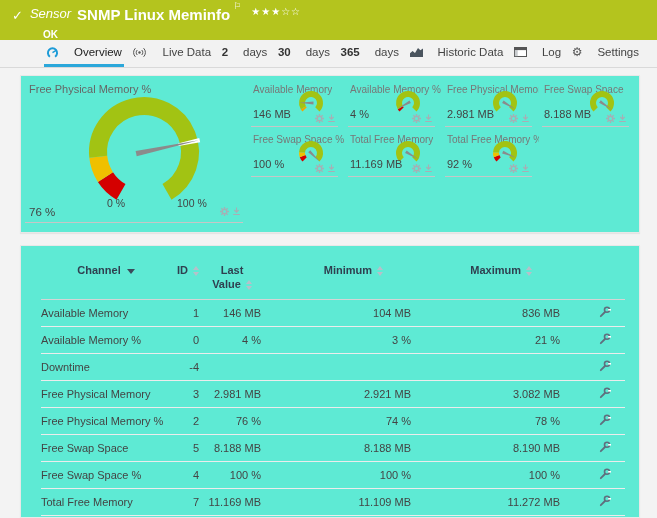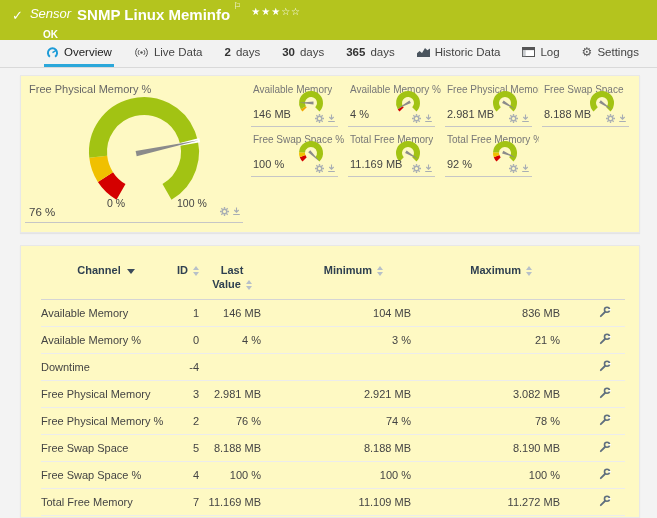--- a/index.html
+++ b/index.html
@@ -13,28 +13,28 @@
   .topbar{height:40px;background:#b4c41e;display:flex;align-items:flex-start;padding:6px 0 0 10px;box-sizing:border-box}
   .check{color:#fff;font-size:13px;font-weight:bold;margin:2px 7px 0 2px}
   .titleline{display:flex;align-items:flex-start}
   .sensor-word{color:#fff;font-style:italic;font-size:13px;margin-right:6px}
   .sensor-name{color:#fff;font-weight:bold;font-size:15px}
   .flag{color:#fff;font-size:9px;position:relative;top:-5px;margin-left:3px;cursor:pointer}
   .stars{color:#fff;font-size:10px;letter-spacing:1px;margin-left:10px;cursor:pointer}
   .status{color:#fff;font-size:10px;font-weight:bold;margin:6px 0 0 13px}
   
   .tabs{height:28px;background:#f2f2f2;border-bottom:1px solid #d9d9d9;display:flex;justify-content:space-between;align-items:stretch;padding:0 16px 0 44px;box-sizing:border-box}
-  .tab{display:flex;align-items:center;gap:5px;font-size:11.5px;color:#444;cursor:pointer;border-bottom:3px solid transparent;padding:0 2px;box-sizing:border-box;white-space:nowrap}
+  .tab{display:flex;align-items:center;gap:15px;font-size:11.5px;color:#444;cursor:pointer;border-bottom:3px solid transparent;padding:0 2px;box-sizing:border-box;white-space:nowrap}
   .tab.active{border-bottom-color:#2ba7da;color:#222}
   .tab .tabnum{font-weight:bold;color:#333}
   .tabicon{display:inline-flex;align-items:center}
   .gear-glyph-tab{font-size:12px;color:#555;line-height:1}
   
   main{padding:7px 17px 0 20px}
-  .card{background:#fef9c3;border:1px solid #e8e8e8;box-shadow:0 1px 1px rgba(0,0,0,.06);box-sizing:border-box}
+  .card{background:#5eead4;border:1px solid #e8e8e8;box-shadow:0 1px 1px rgba(0,0,0,.06);box-sizing:border-box}
   .overview-card{height:158px;display:flex}
   
   .main-gauge-panel{width:230px;position:relative;flex:none}
   .panel-title{position:absolute;top:7px;left:8px;font-size:11px;color:#666;white-space:nowrap}
   .gauge-wrap{position:absolute;top:12px;left:38px}
   .scale-min{position:absolute;top:121px;left:86px;font-size:10.5px;color:#444}
   .scale-max{position:absolute;top:121px;left:156px;font-size:10.5px;color:#444}
   .main-value{position:absolute;top:130px;left:8px;font-size:11.5px;color:#444}
   .main-icons{position:absolute;top:131px;right:10px;display:flex;gap:3px;align-items:center}
   .main-underline{position:absolute;top:146px;left:4px;right:8px;border-top:1px solid #c6c6c6}

